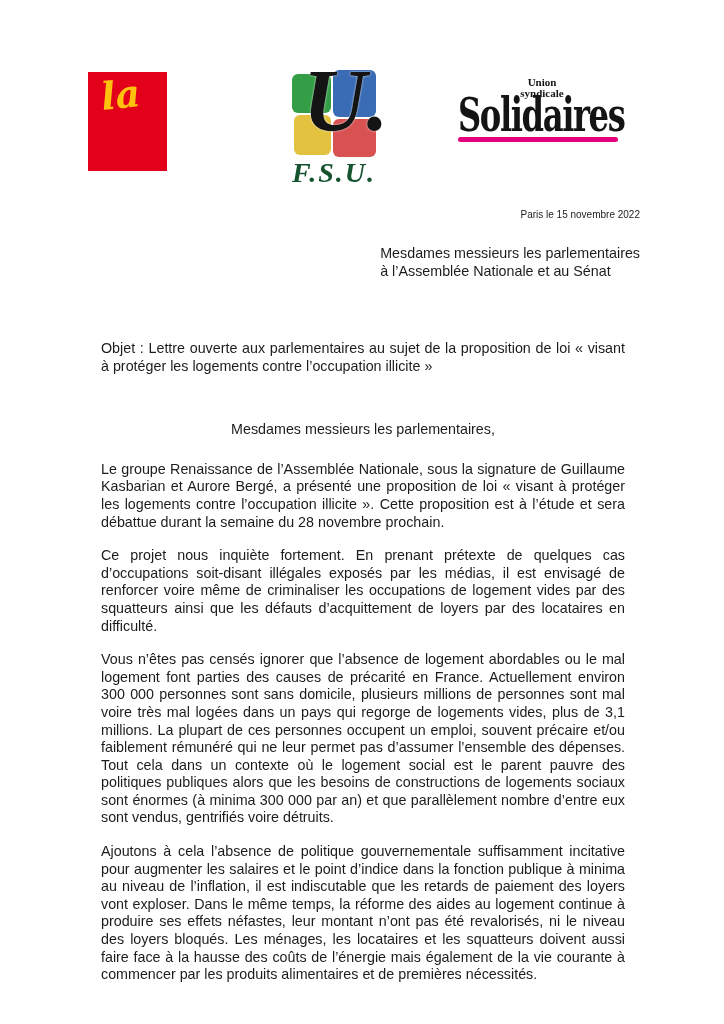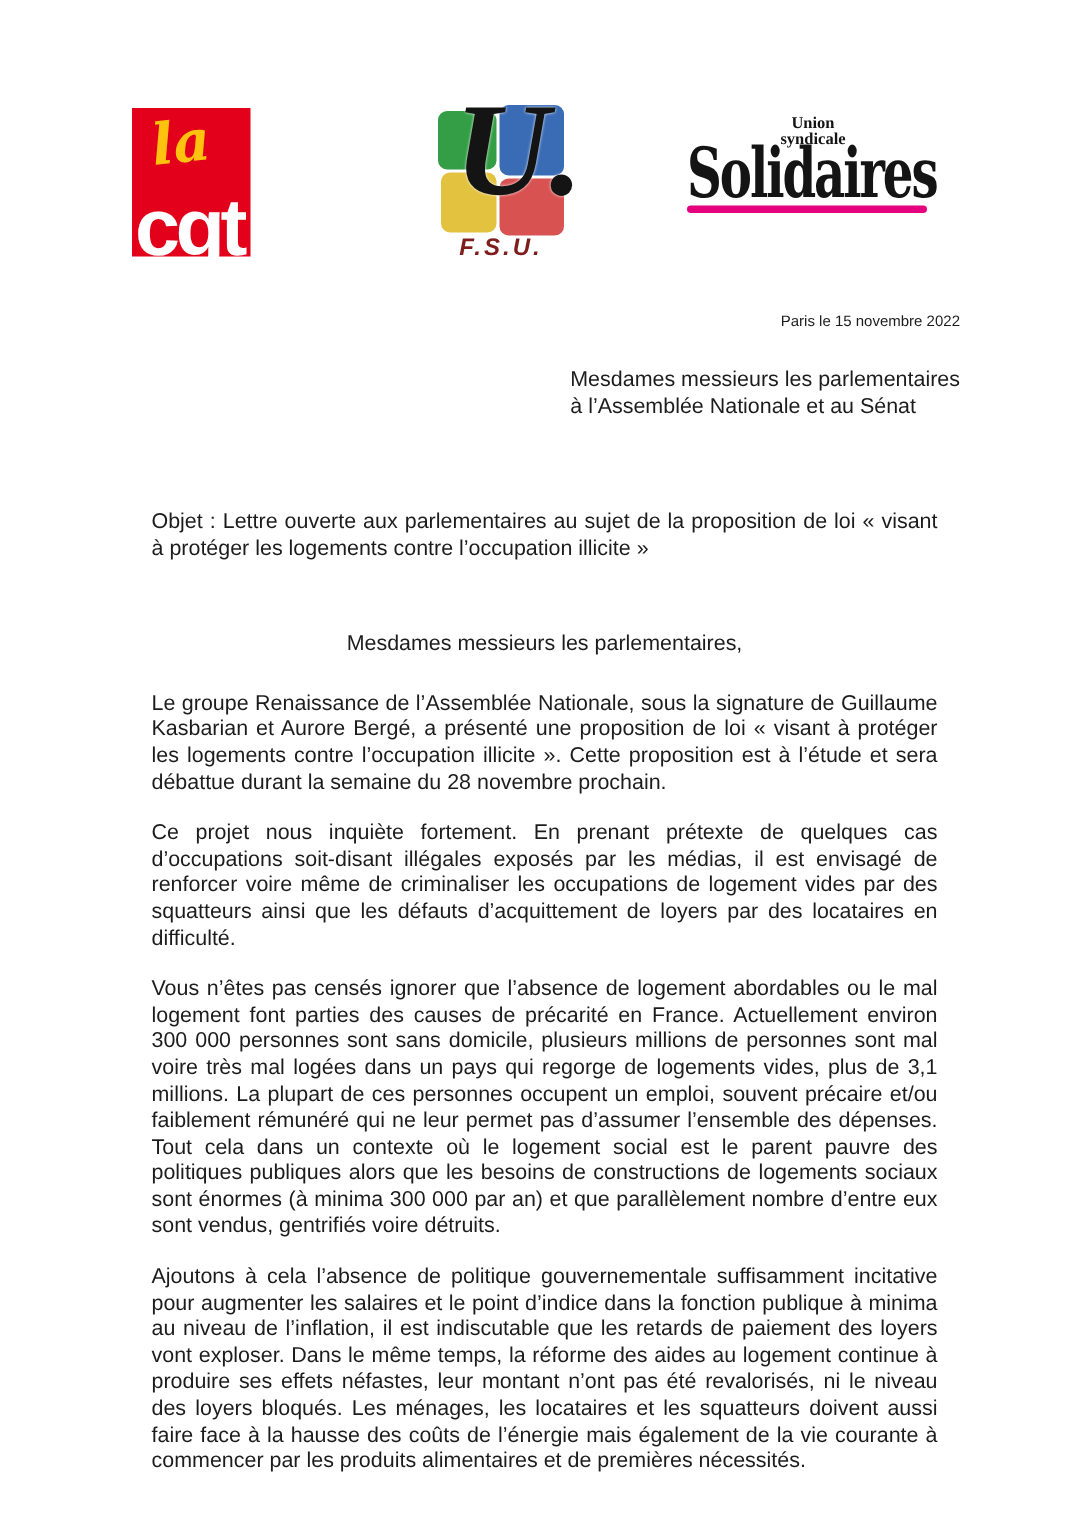--- a/index.html
+++ b/index.html
@@ -68,26 +68,26 @@
     font-family: "Liberation Serif", serif;
     font-style: italic;
     font-weight: bold;
     font-size: 88px;
     line-height: 1;
     color: #141414;
     text-shadow: 0 0 2px #ffffff;
   }
   .fsu-caption {
     margin-top: 3px;
-    font-family: Liberation Sans, sans-serif;
+    font-family: Liberation Serif, serif;
     font-style: italic;
     font-weight: bold;
-    font-size: 16px;
+    font-size: 28px;
     letter-spacing: 2px;
-    color: #7f1d1d;
+    color: #14532d;
   }
 
   .sol-logo {
     position: absolute;
     left: 458px; top: 77px;
     width: 172px;
   }
   .sol-tagline {
     text-align: center;
     font-family: "Liberation Serif", serif;
@@ -145,21 +145,20 @@
   .salutation { margin-bottom: 22px !important; text-align: center; }
   .body-para { margin-bottom: 9px !important; }
 </style>
 </head>
 <body>
 
 <div class="page">
 
   <div class="cgt-logo">
     <span class="cgt-la">la</span>
-    <span class="cgt-word">cgt</span>
   </div>
 
   <div class="fsu-logo">
     <div class="fsu-squares">
       <span class="fsu-sq green"></span>
       <span class="fsu-sq blue"></span>
       <span class="fsu-sq yellow"></span>
       <span class="fsu-sq red"></span>
       <span class="fsu-u">U.</span>
     </div>

